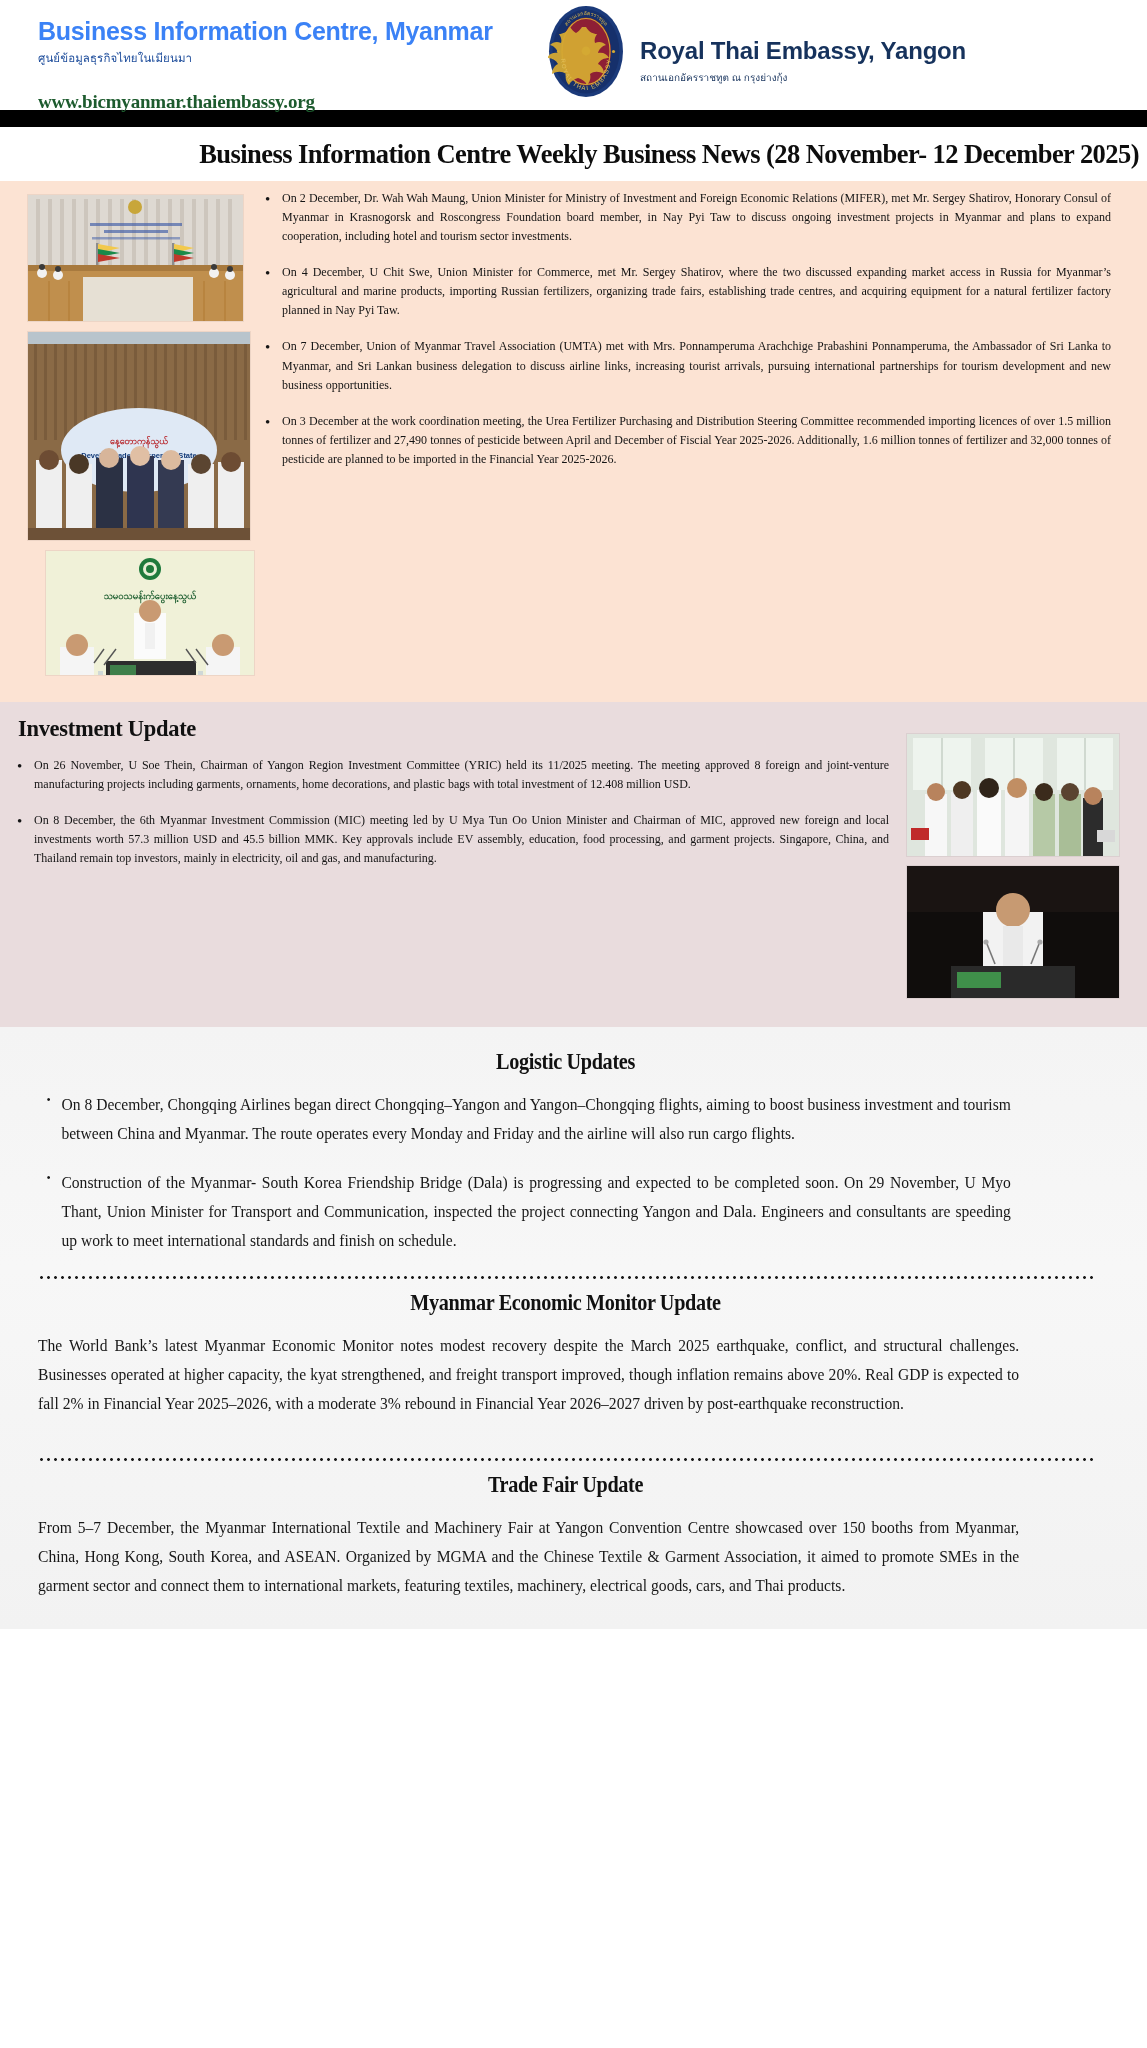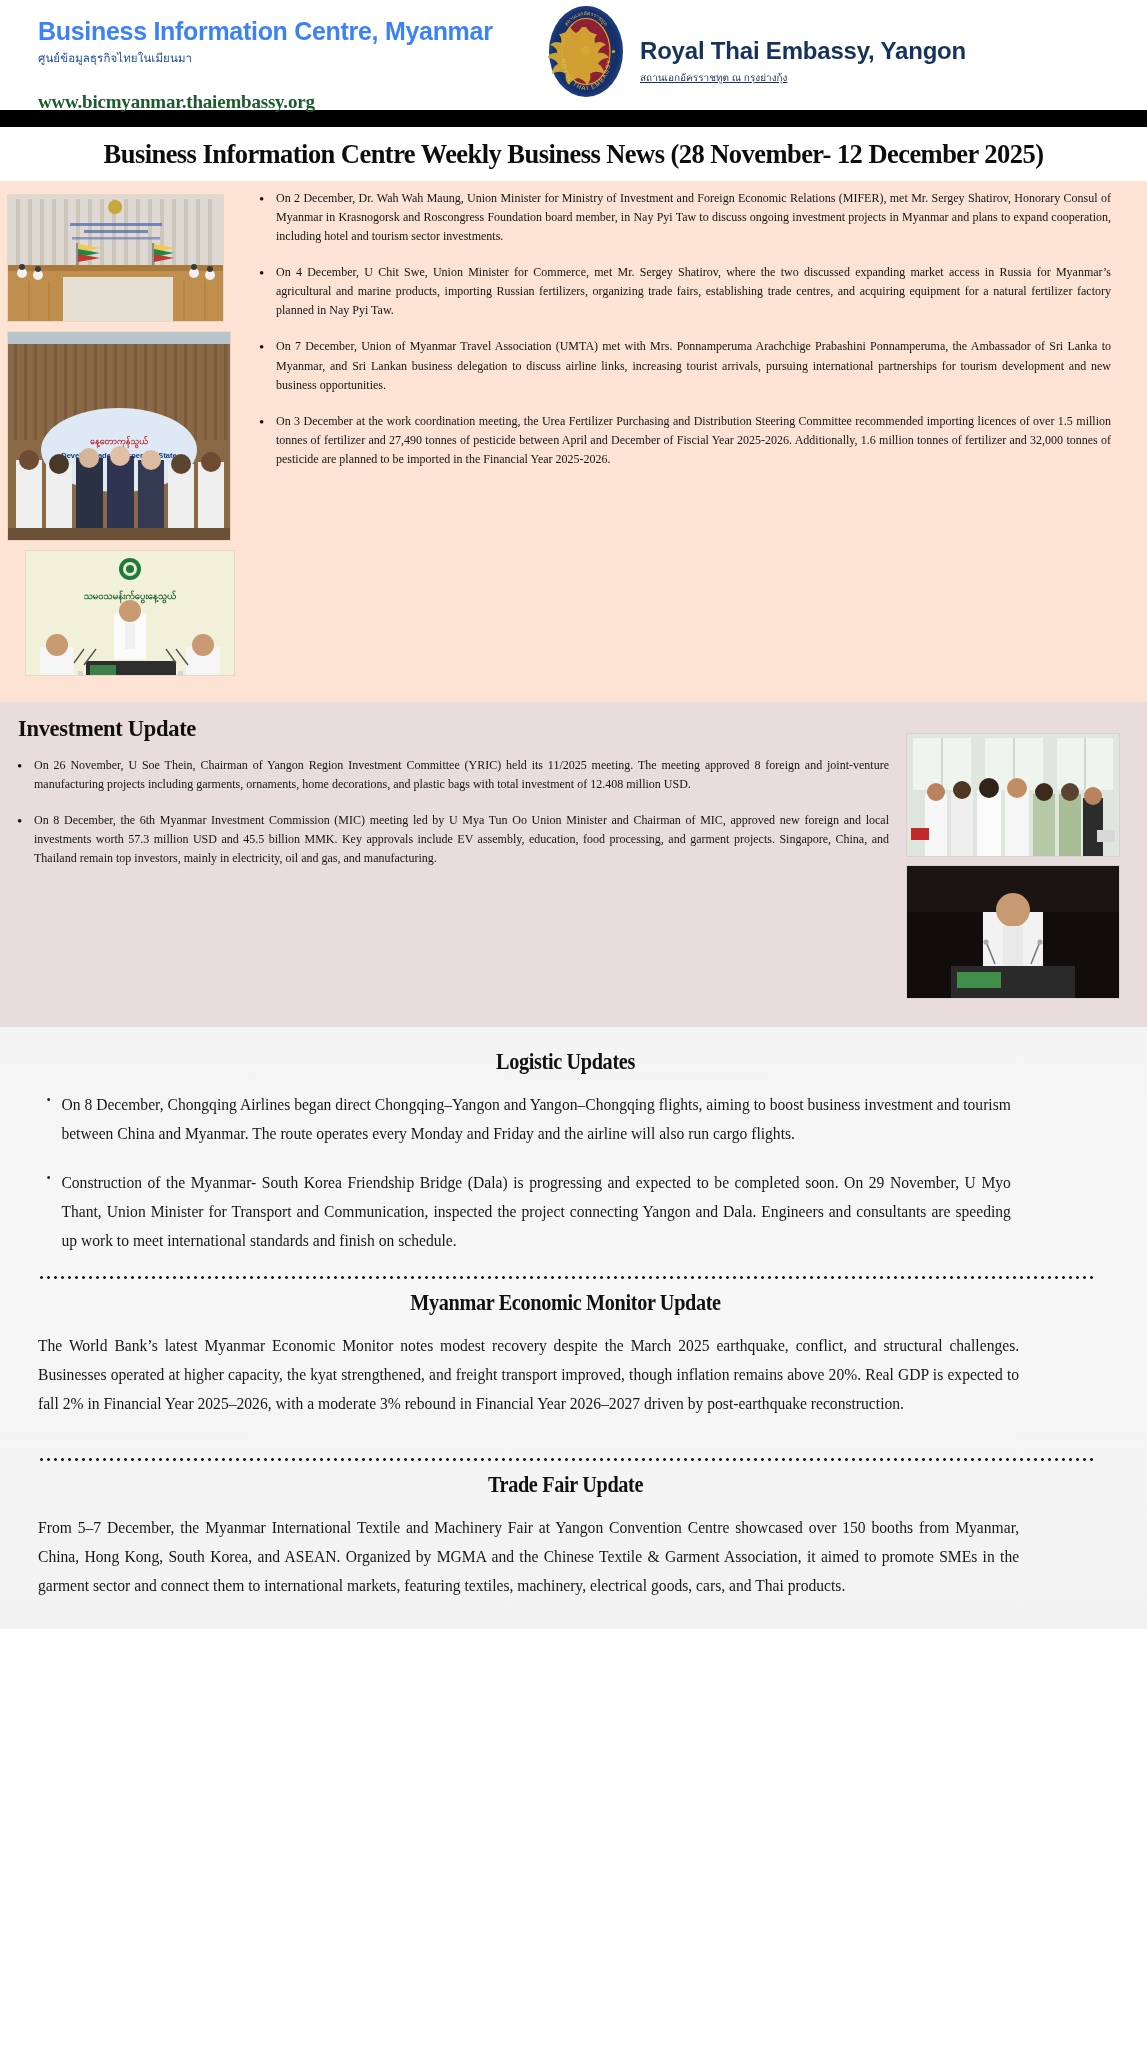--- a/index.html
+++ b/index.html
@@ -92,32 +92,31 @@
     color: #16325c;
     letter-spacing: -0.2px;
     line-height: 1.1;
   }
 
   .embassy-sub {
     font-family: "Liberation Sans", "DejaVu Sans", sans-serif;
     font-size: 10px;
     color: #16325c;
     margin-top: 5px;
-    text-decoration: underline;
   }
 
   .black-bar {
     height: 17px;
     background: #000000;
     width: 100%;
   }
 
   
   .main-title {
-    text-align: center;
+    text-align: right;
     font-family: "Liberation Serif", "DejaVu Serif", serif;
     font-weight: bold;
     font-size: 26.5px;
     letter-spacing: -0.55px;
     padding: 12px 8px 11px 8px;
     background: #ffffff;
     color: #0d0d0d;
     white-space: nowrap;
   }
 
@@ -136,21 +135,21 @@
     color: #111;
   }
 
   .gov-body {
     display: flex;
     align-items: flex-start;
   }
 
   .gov-photo-col {
     flex: 0 0 248px;
-    padding-left: 8px;
+    padding-left: 28px;
     padding-top: 6px;
   }
 
   .gov-text-col {
     flex: 1 1 auto;
     padding-right: 36px;
     padding-left: 6px;
   }
 
   ul.bullets {

